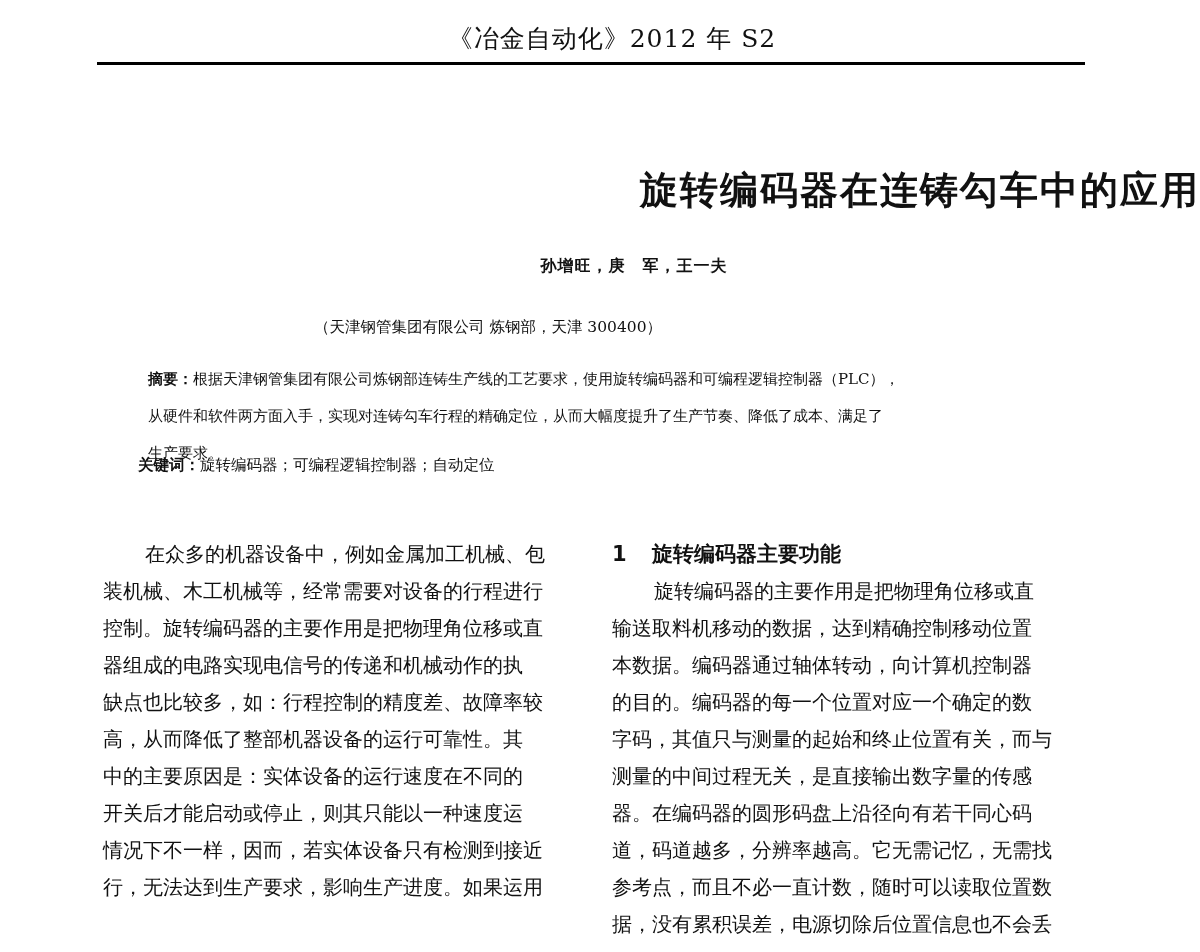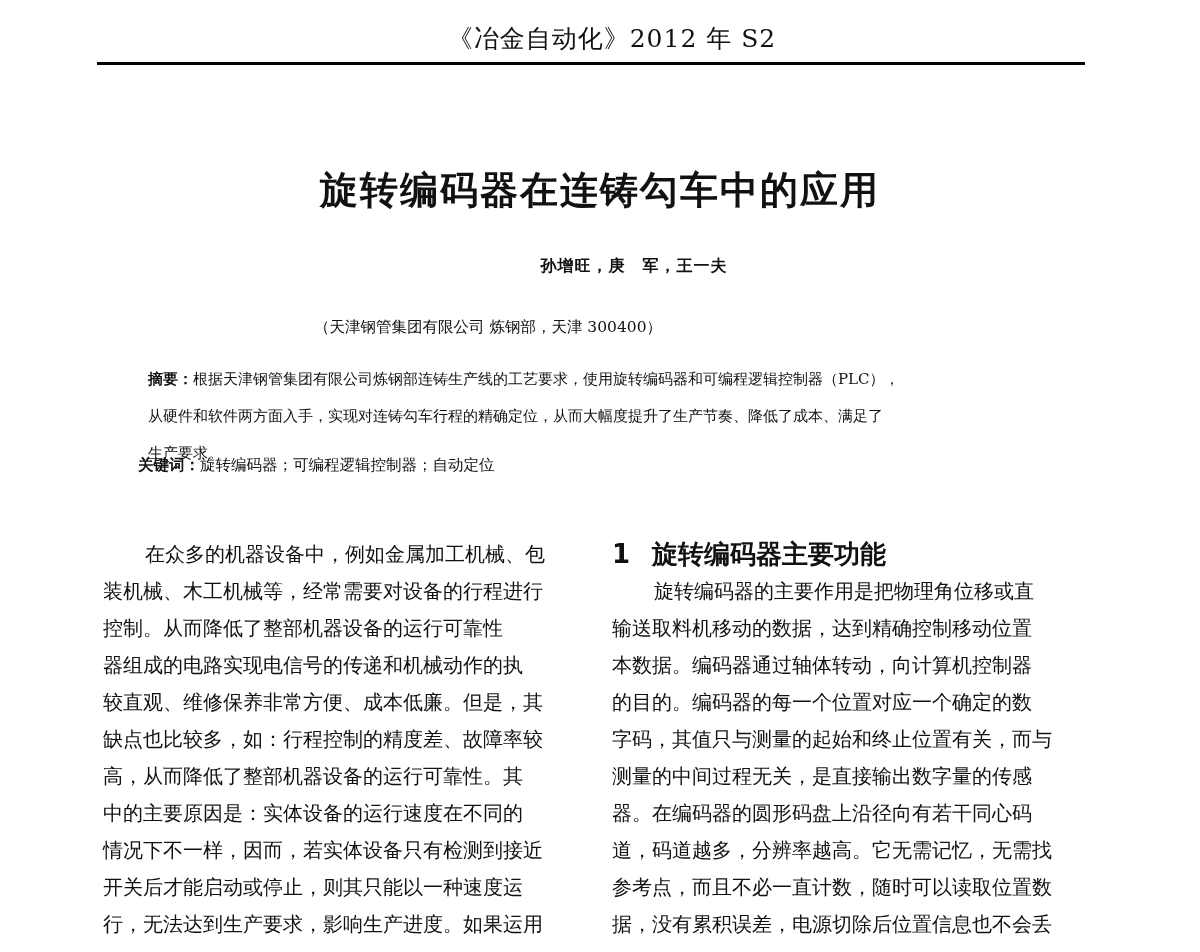--- a/index.html
+++ b/index.html
@@ -12,21 +12,21 @@
   .running-head {
     position: absolute; left: 0; width: 1200px; top: 22px;
     text-align: center; font-size: 25px; letter-spacing: 1px; margin-left: 12px;
   }
   .head-rule {
     position: absolute; left: 97px; top: 62px; width: 988px; height: 3px;
     background: #000;
   }
   .title {
     position: absolute; left: 0; width: 1200px; top: 165px;
-    text-align: center; font-size: 38px; font-weight: bold;
+    text-align: right; font-size: 38px; font-weight: bold;
     font-family: "DejaVu Sans", sans-serif; letter-spacing: 2px;
   }
   .authors {
     position: absolute; left: 0; width: 1200px; top: 256px;
     text-align: center; font-size: 16px; font-weight: bold; letter-spacing: 1px; margin-left: 34px;
   }
   .affil {
     position: absolute; left: 0; width: 976px; top: 317px;
     text-align: center; font-size: 15.5px;
   }
@@ -43,21 +43,21 @@
   .col {
     position: absolute; top: 536px; width: 472px;
     font-size: 20px; line-height: 37px; text-align: justify;
   }
   .col-left { left: 103px; }
   .col-right { left: 612px; }
   .line { display: block; white-space: nowrap; height: 37px; overflow: visible; }
   .indent { padding-left: 42px; }
   .section-heading {
     display: block; height: 37px; font-weight: bold;
-    font-family: "DejaVu Sans", sans-serif; font-size: 26px;
+    font-family: "DejaVu Sans", sans-serif; font-size: 21px;
   }
   .section-heading .num { display: inline-block; width: 40px; }
 </style>
 </head>
 <body>
 
 <div class="running-head">《冶金自动化》2012 年 S2</div>
 <div class="head-rule"></div>
 
 <h1 class="title" style="margin:0">旋转编码器在连铸勾车中的应用</h1>
@@ -70,28 +70,27 @@
   <span class="line">生产要求。</span>
 </div>
 
 <div class="keywords">
   <span class="label">关键词：</span><span>旋转编码器；可编程逻辑控制器；自动定位</span>
 </div>
 
 <div class="col col-left">
   <span class="line indent">在众多的机器设备中，例如金属加工机械、包</span>
   <span class="line">装机械、木工机械等，经常需要对设备的行程进行</span>
-  <span class="line">控制。从而降低了整部机器设备的运行可靠性</span>
+  <span class="line">控制。旋转编码器的主要作用是把物理角位移或直</span>
   <span class="line">器组成的电路实现电信号的传递和机械动作的执</span>
-  <span class="line">较直观、维修保养非常方便、成本低廉。但是，其</span>
   <span class="line">缺点也比较多，如：行程控制的精度差、故障率较</span>
   <span class="line">高，从而降低了整部机器设备的运行可靠性。其</span>
   <span class="line">中的主要原因是：实体设备的运行速度在不同的</span>
+  <span class="line">开关后才能启动或停止，则其只能以一种速度运</span>
   <span class="line">情况下不一样，因而，若实体设备只有检测到接近</span>
-  <span class="line">开关后才能启动或停止，则其只能以一种速度运</span>
   <span class="line">行，无法达到生产要求，影响生产进度。如果运用</span>
 </div>
 
 <div class="col col-right">
   <span class="section-heading"><span class="num">1</span><span>旋转编码器主要功能</span></span>
   <span class="line indent">旋转编码器的主要作用是把物理角位移或直</span>
   <span class="line">输送取料机移动的数据，达到精确控制移动位置</span>
   <span class="line">本数据。编码器通过轴体转动，向计算机控制器</span>
   <span class="line">的目的。编码器的每一个位置对应一个确定的数</span>
   <span class="line">字码，其值只与测量的起始和终止位置有关，而与</span>

